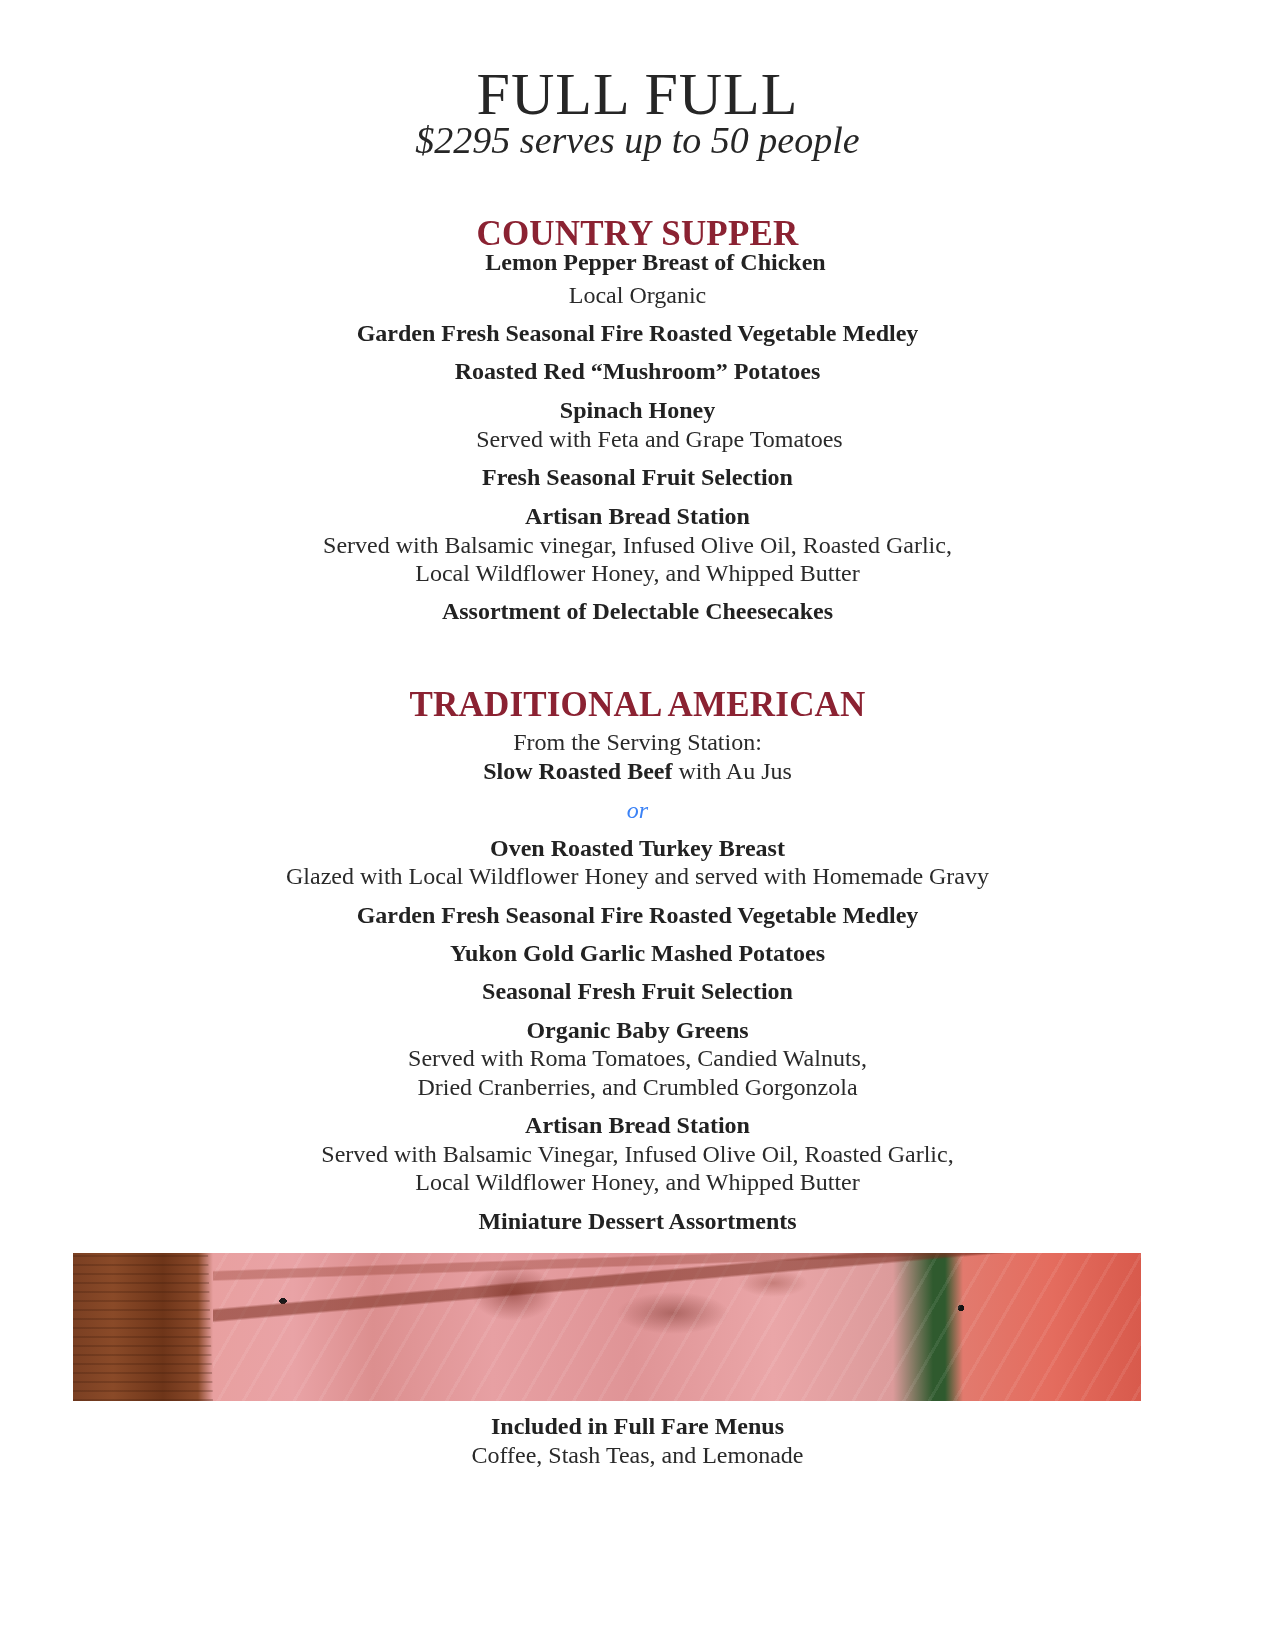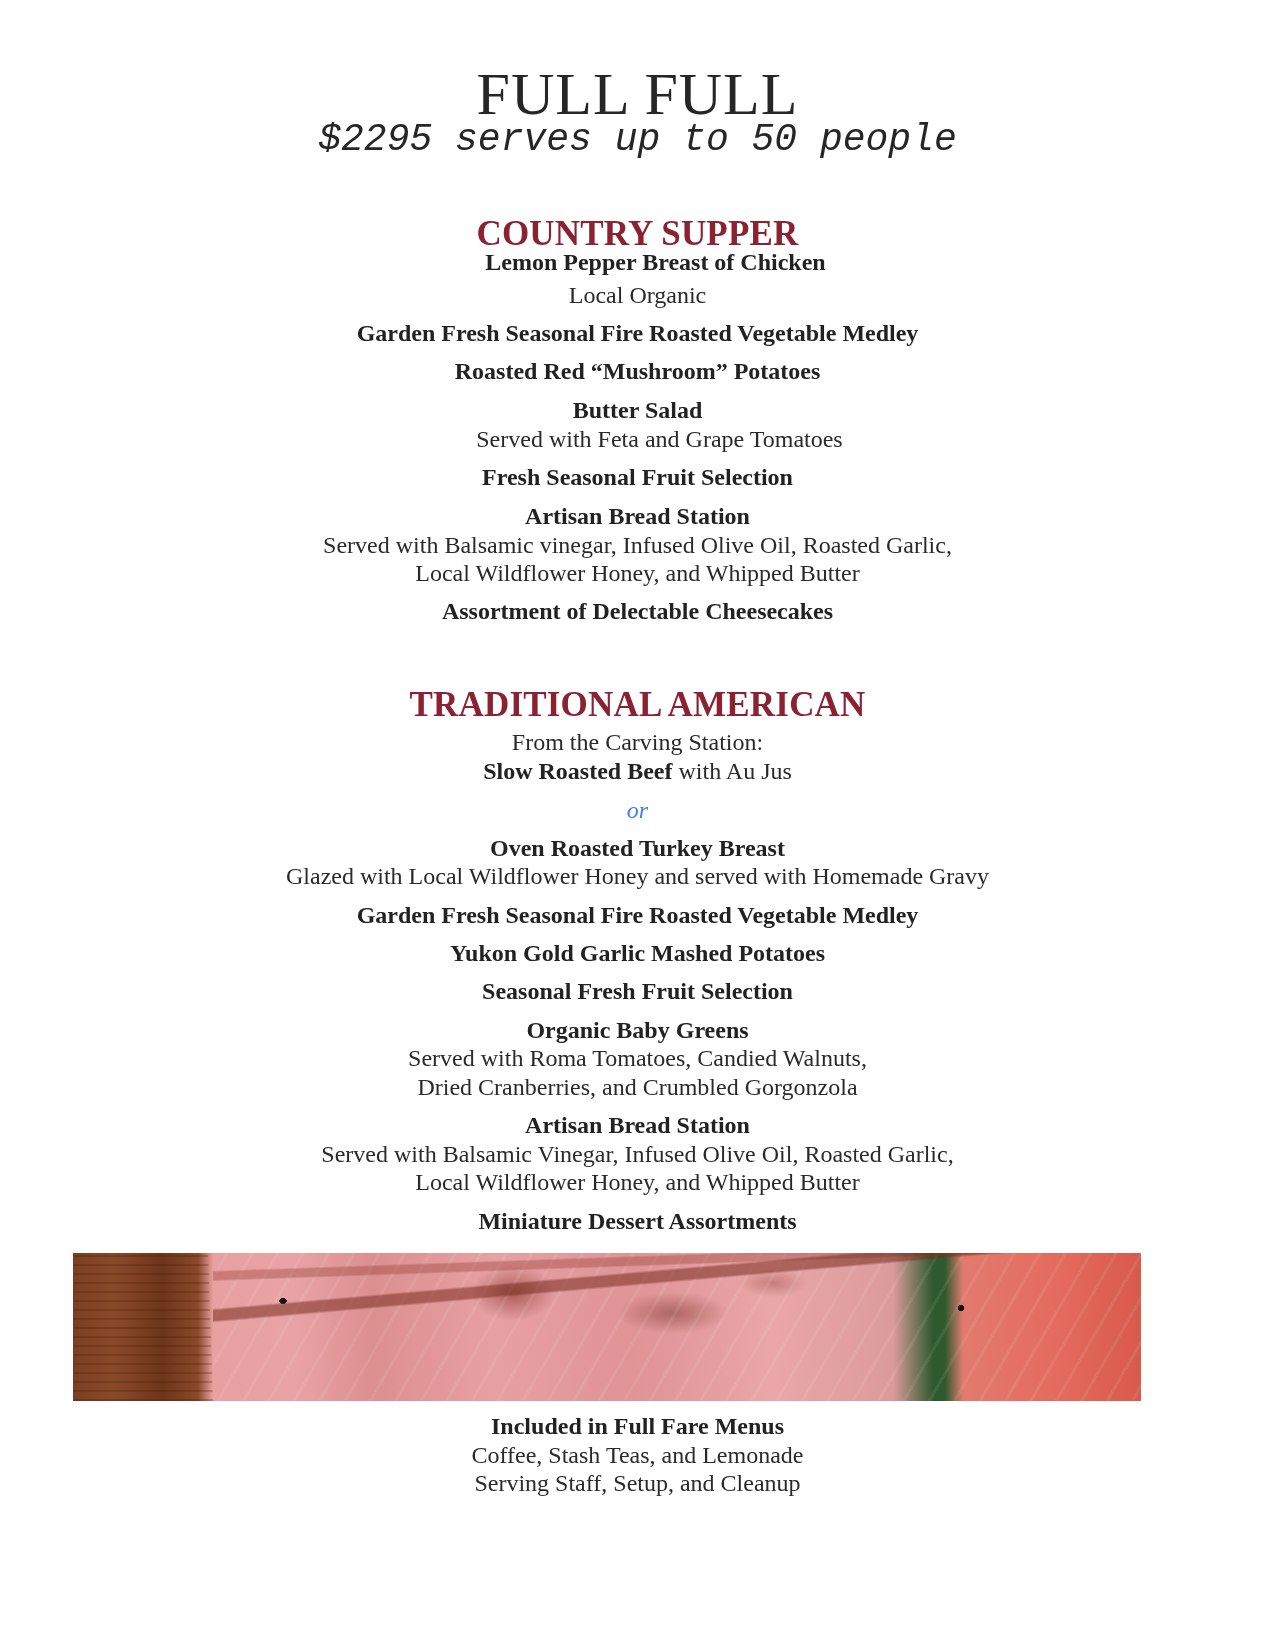--- a/index.html
+++ b/index.html
@@ -30,21 +30,21 @@
       top: 62px;
       font-family: "Liberation Serif", serif;
       font-size: 60px;
       line-height: 64px;
       font-weight: normal;
       color: #262626;
       letter-spacing: 1px;
     }
     .subtitle {
       top: 118px;
-      font-family: Liberation Mono, monospace;
+      font-family: Liberation Serif, serif;
       font-style: italic;
       font-size: 38px;
       line-height: 44px;
       color: #262626;
     }
     .section-heading {
       font-family: "Liberation Serif", serif;
       font-weight: bold;
       font-size: 35px;
       line-height: 40px;
@@ -122,34 +122,34 @@
 
   <div class="center-block section-heading" style="top:214px;">COUNTRY SUPPER</div>
 
   <div class="center-block item-name" style="top:248px;padding-left:36px;">Lemon Pepper Breast of Chicken</div>
   <div class="center-block item-desc" style="top:281px;">Local Organic</div>
 
   <div class="center-block item-name" style="top:319px;">Garden Fresh Seasonal Fire Roasted Vegetable Medley</div>
 
   <div class="center-block item-name" style="top:357px;">Roasted Red “Mushroom” Potatoes</div>
 
-  <div class="center-block item-name" style="top:396px;">Butter Salad</div>
+  <div class="center-block item-name" style="top:396px;">Spinach Honey</div>
   <div class="center-block item-desc" style="top:425px;padding-left:44px;">Served with Feta and Grape Tomatoes</div>
 
   <div class="center-block item-name" style="top:463px;">Fresh Seasonal Fruit Selection</div>
 
   <div class="center-block item-name" style="top:502px;">Artisan Bread Station</div>
   <div class="center-block item-desc" style="top:531px;">Served with Balsamic vinegar, Infused Olive Oil, Roasted Garlic,</div>
   <div class="center-block item-desc" style="top:559px;">Local Wildflower Honey, and Whipped Butter</div>
 
   <div class="center-block item-name" style="top:597px;">Assortment of Delectable Cheesecakes</div>
 
   <div class="center-block section-heading" style="top:685px;">TRADITIONAL AMERICAN</div>
 
-  <div class="center-block item-desc" style="top:728px;">From the Carving Station:</div>
+  <div class="center-block item-desc" style="top:728px;">From the Serving Station:</div>
   <div class="center-block item-desc" style="top:757px;">
     <span class="item-name">Slow Roasted Beef</span><span> with Au Jus</span>
   </div>
   <div class="center-block or-text" style="top:796px;">or</div>
 
   <div class="center-block item-name" style="top:834px;">Oven Roasted Turkey Breast</div>
   <div class="center-block item-desc" style="top:862px;">Glazed with Local Wildflower Honey and served with Homemade Gravy</div>
 
   <div class="center-block item-name" style="top:901px;">Garden Fresh Seasonal Fire Roasted Vegetable Medley</div>
 
@@ -164,15 +164,14 @@
   <div class="center-block item-name" style="top:1111px;">Artisan Bread Station</div>
   <div class="center-block item-desc" style="top:1140px;">Served with Balsamic Vinegar, Infused Olive Oil, Roasted Garlic,</div>
   <div class="center-block item-desc" style="top:1168px;">Local Wildflower Honey, and Whipped Butter</div>
 
   <div class="center-block item-name" style="top:1207px;">Miniature Dessert Assortments</div>
 
   <div class="banner" title="Sliced peppercorn-crusted roast beef on wooden board"></div>
 
   <div class="center-block item-name" style="top:1412px;">Included in Full Fare Menus</div>
   <div class="center-block item-desc" style="top:1441px;">Coffee, Stash Teas, and Lemonade</div>
-  <div class="center-block item-desc" style="top:1469px;">Serving Staff, Setup, and Cleanup</div>
 
 </div>
 
 </body></html>

